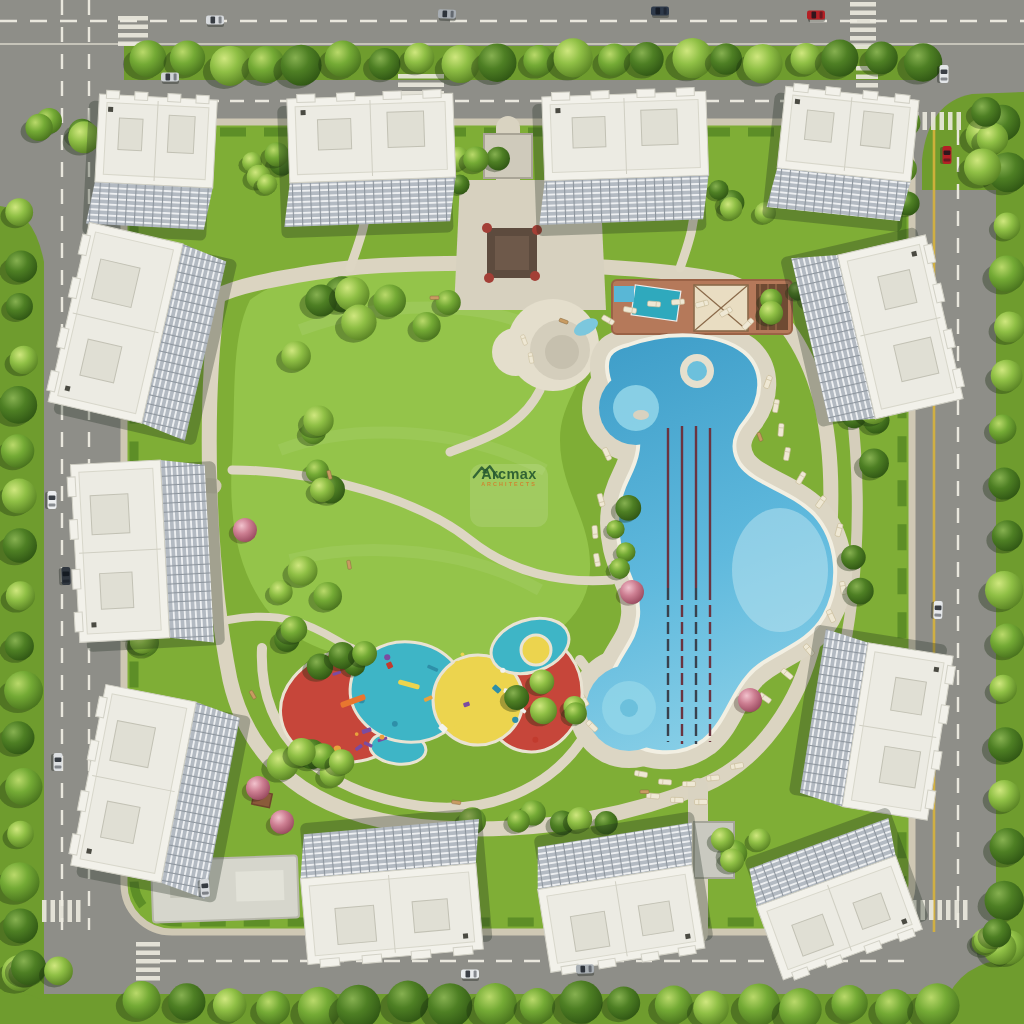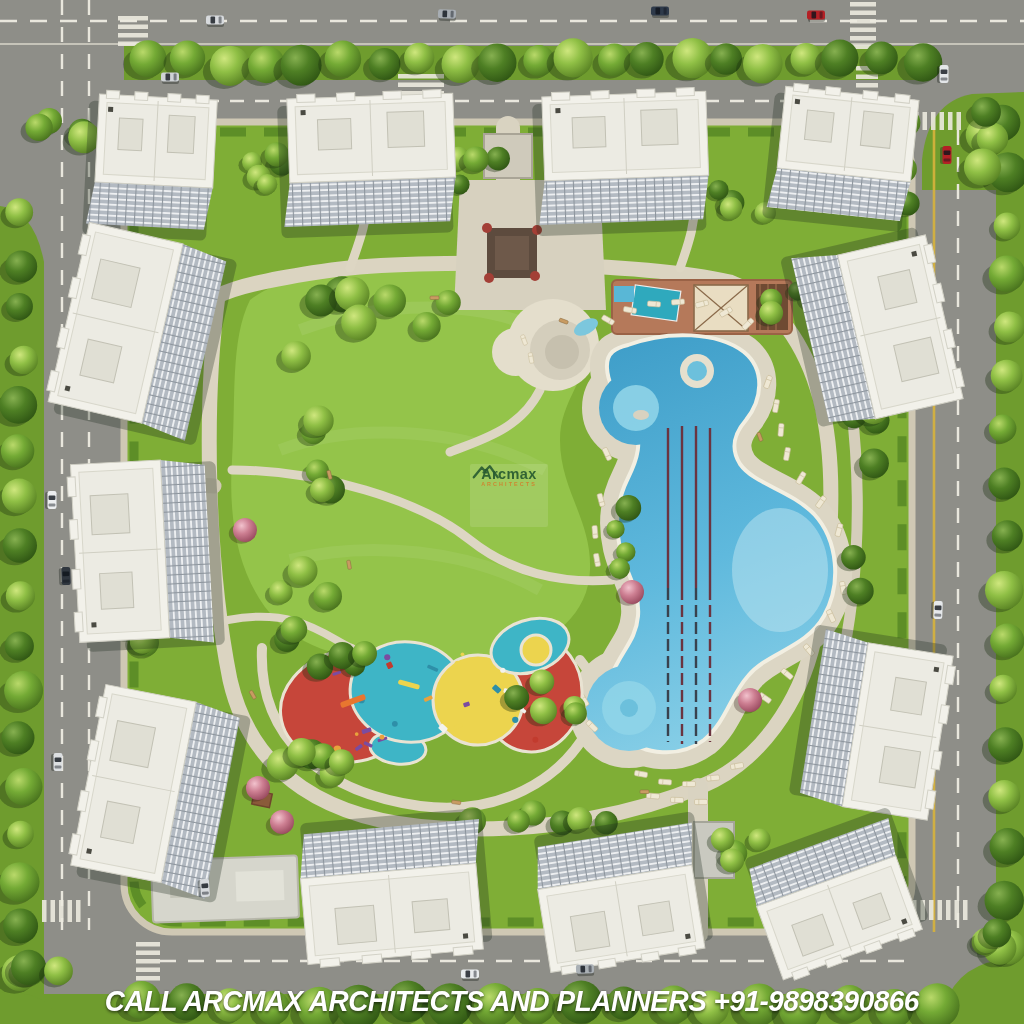--- a/index.html
+++ b/index.html
@@ -1,20 +1,20 @@
 <!DOCTYPE html>
 <html><head>
 <meta charset="utf-8">
 <style>
   html,body{margin:0;padding:0;background:#222;}
   .stage{position:relative;width:1024px;height:1024px;overflow:hidden;
          font-family:"Liberation Sans",sans-serif;background:#8e8e88;}
   .stage svg{position:absolute;left:0;top:0;}
   .watermark{position:absolute;left:470px;top:464px;width:78px;height:60px;
-     background:rgba(238,243,224,0.17);border-radius:2px;text-align:center;
+     background:rgba(238,243,224,0.17);border-radius:12px;text-align:center;
      padding-top:3px;opacity:.88;}
   .wm-brand{font-size:14.5px;font-weight:bold;color:rgba(25,76,45,.92);
      letter-spacing:.4px;line-height:14px;}
   .wm-sub{font-size:5.4px;font-weight:bold;color:rgba(216,121,42,.95);
      letter-spacing:2.1px;line-height:7px;}
   .caption{position:absolute;left:0;right:0;bottom:6px;text-align:center;}
   .caption span{display:inline-block;transform:scaleX(.93);
      font-size:30px;font-weight:bold;font-style:italic;color:#fff;
      letter-spacing:-.5px;white-space:nowrap;
      text-shadow:0 2px 3px rgba(0,0,0,.45),0 0 2px rgba(0,0,0,.35);}
@@ -738,16 +738,13 @@
 </svg>
 
 <div class="watermark">
   <svg width="36" height="16" viewBox="0 0 40 18">
     <path d="M4 15 L13 4 L18 9.5 M15 9.5 L22 2.5 L31 15" fill="none" stroke="rgba(25,76,45,.9)" stroke-width="2.6" stroke-linejoin="round" stroke-linecap="round"></path>
   </svg>
   <div class="wm-brand">Arcmax</div>
   <div class="wm-sub">ARCHITECTS</div>
 </div>
 
-<div class="caption">
-  <span>CALL ARCMAX ARCHITECTS AND PLANNERS +91-9898390866</span>
 </div>
-</div>
 
 </body></html>

